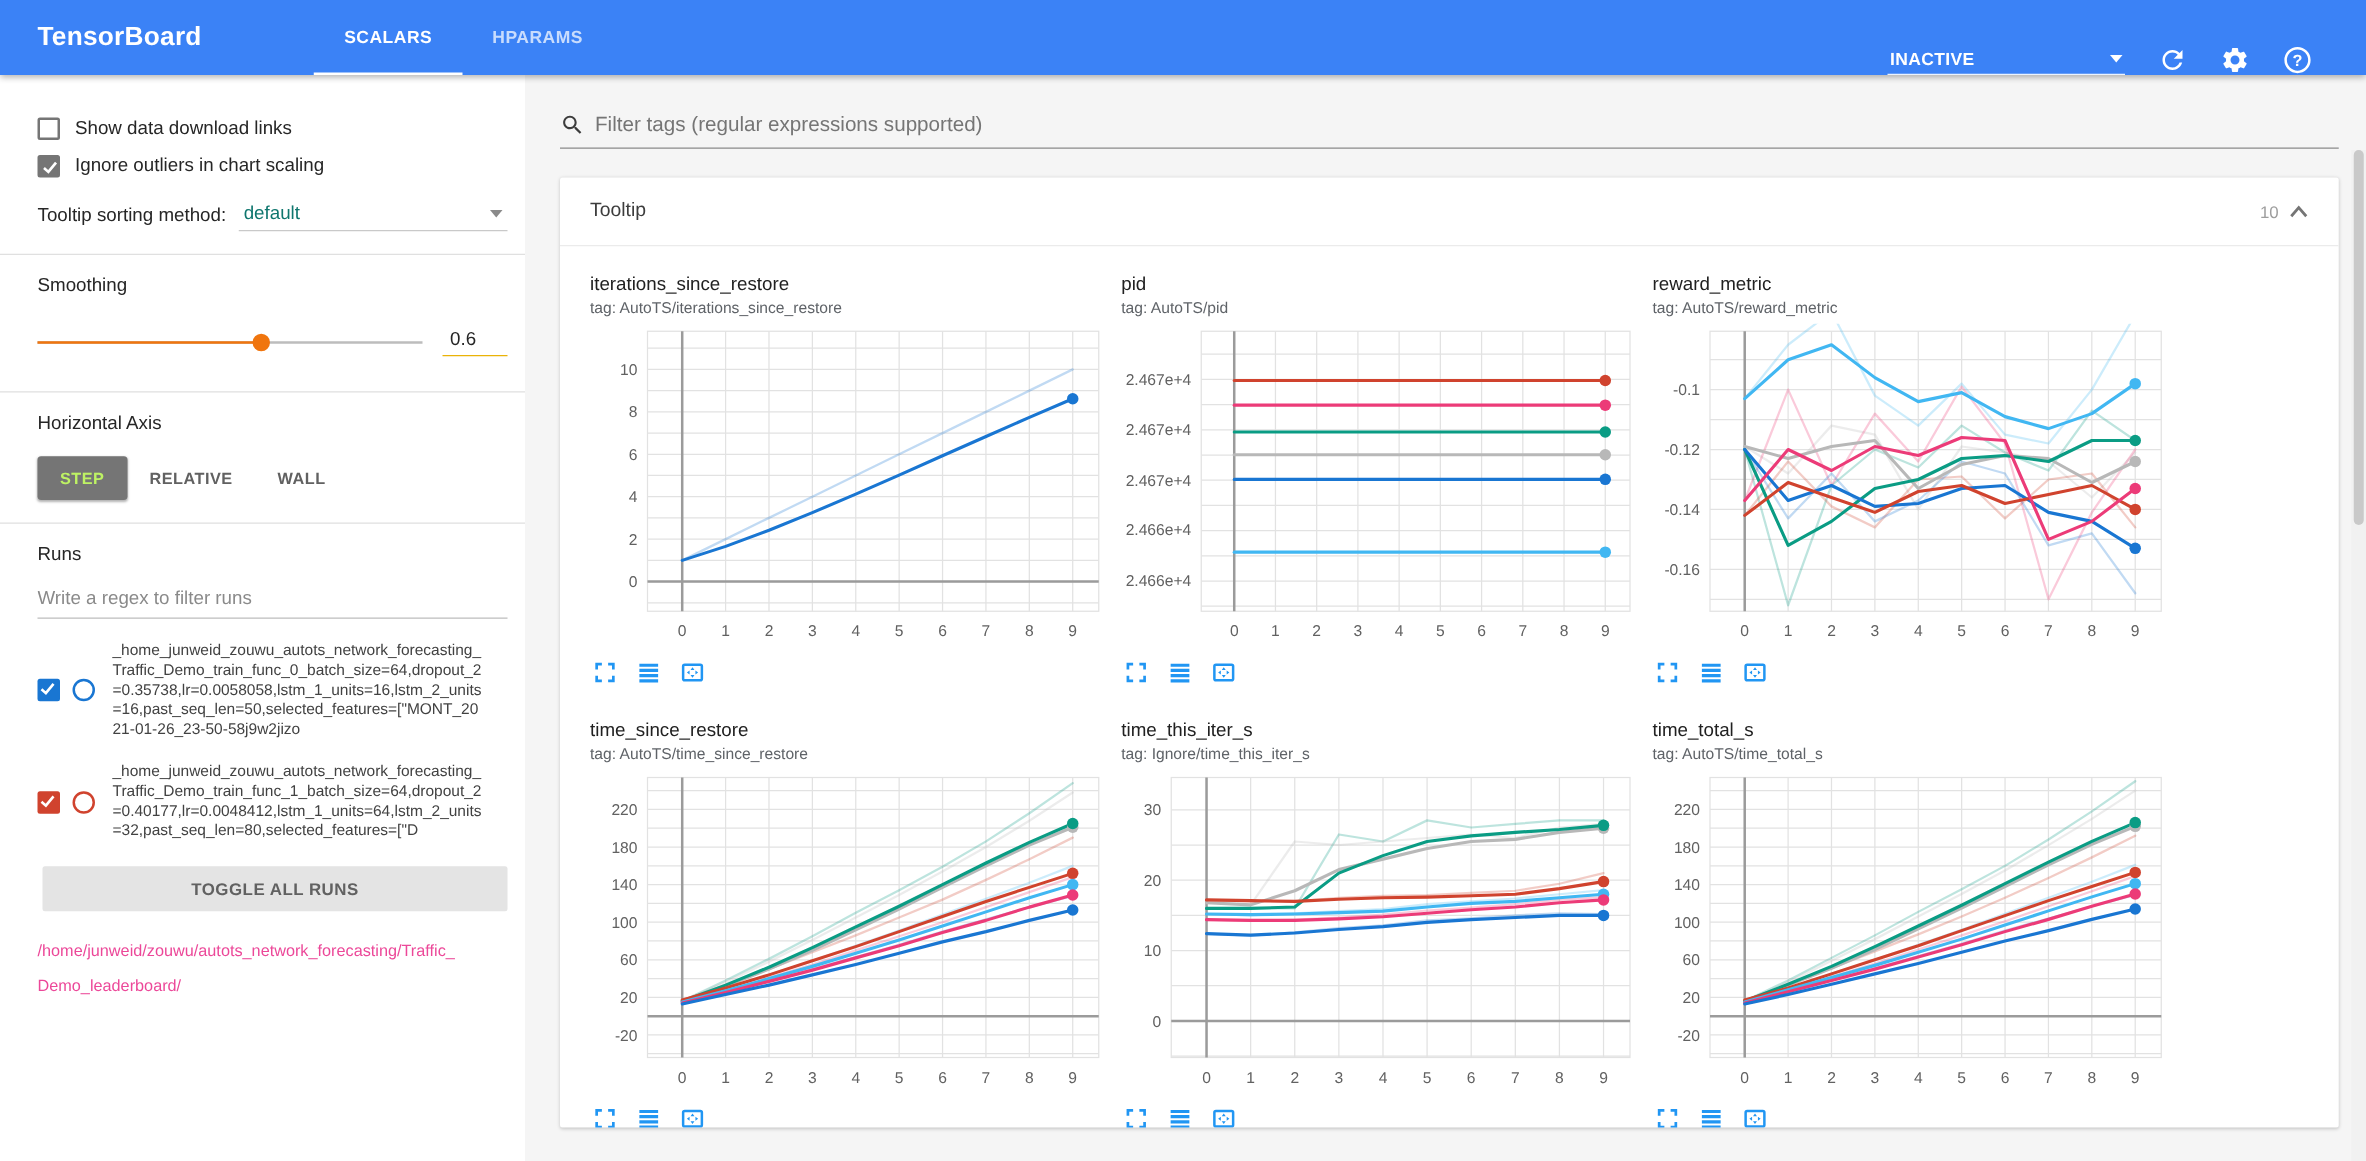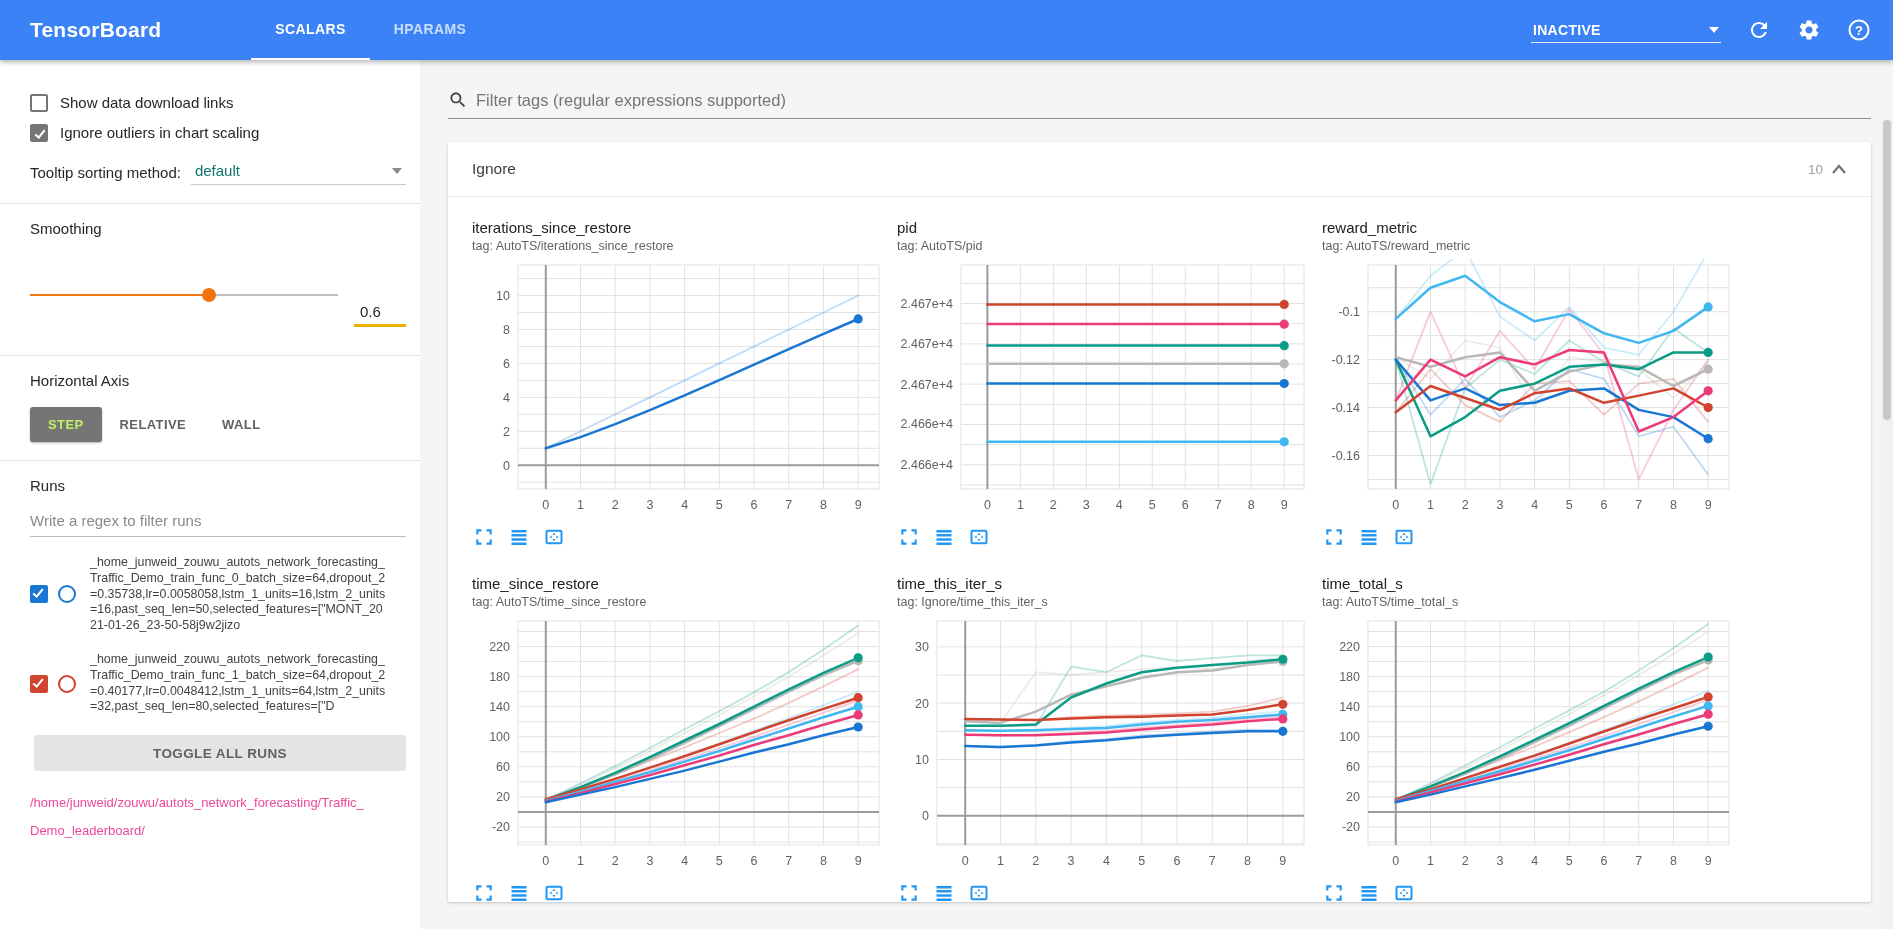--- a/index.html
+++ b/index.html
@@ -9,21 +9,21 @@
   
   .toolbar { height:60px; background:#3b82f6; display:flex; align-items:stretch;
              box-shadow:0 2px 5px rgba(0,0,0,.3); position:relative; z-index:5; }
   .tb-logo { color:#fff; font-size:21px; font-weight:bold; align-self:center;
              margin-left:30px; margin-right:90px; letter-spacing:.2px; }
   .tabs { display:flex; align-items:stretch; }
   .tab { display:flex; align-items:center; padding:0 24px; color:rgba(255,255,255,.72);
          font-size:14px; font-weight:bold; letter-spacing:.4px; cursor:pointer;
          border-bottom:2px solid transparent; }
   .tab.active { color:#fff; border-bottom-color:#fff; }
-  .toolbar-right { margin-left:auto; display:flex; align-items:center; gap:26px; padding-right:22px; }
+  .toolbar-right { margin-left:auto; display:flex; align-items:flex-end; gap:26px; padding-right:43px; }
   .status-select { display:flex; flex-direction:column; width:190px; }
   .status-row { display:flex; align-items:center; justify-content:space-between;
                 color:#fff; font-size:14px; font-weight:bold; letter-spacing:.3px; padding:4px 2px; }
   .caret-down-white { width:0; height:0; border-left:5px solid transparent;
                       border-right:5px solid transparent; border-top:6px solid #fff; }
   .status-underline { height:1px; background:rgba(255,255,255,.9); }
   .hdr-icon { width:24px; height:24px; cursor:pointer; }
 
   
   .content { display:flex; height:869px; }
@@ -49,21 +49,21 @@
                      border-right:5px solid transparent; border-top:6px solid #8a8a8a; }
 
   .section-title { font-size:15px; color:#262626; margin-bottom:18px; }
   .slider-row { display:flex; align-items:center; margin:26px 0 10px 0; }
   .slider { position:relative; flex:1; height:14px; cursor:pointer; }
   .slider-track { position:absolute; top:6px; left:0; right:0; height:2px; background:#bdbdbd; }
   .slider-fill { position:absolute; top:6px; left:0; height:2px; background:#f0750e; }
   .slider-knob { position:absolute; top:0; width:14px; height:14px; border-radius:50%;
                  background:#f0750e; }
   .slider-value { width:52px; margin-left:16px; text-align:left; font-size:15px; color:#262626;
-                  border-bottom:3px solid #eab308; padding:0 2px 4px 6px;margin-top:40px; }
+                  border-bottom:1px solid #eab308; padding:0 2px 4px 6px; }
 
   .axis-buttons { display:flex; align-items:center; margin-top:6px; }
   .axis-btn { font-size:13px; letter-spacing:.4px; color:#616161; padding:10px 18px;
               border-radius:3px; cursor:pointer; font-weight:bold; }
   .axis-btn.active { background:#757575; color:#bef264; box-shadow:0 1px 2px rgba(0,0,0,.3);text-align:right; }
 
   .runs-filter { border:none; outline:none; width:100%; font-size:15px; color:#262626;
                  border-bottom:1px solid #bdbdbd; padding:6px 0 7px 0; margin-top:10px;
                  font-family:"Liberation Sans",sans-serif; background:transparent; }
   .runs-filter::placeholder { color:#8a8a8a; }
@@ -219,21 +219,21 @@
   <div class="main">
     <div class="filter-row">
       <svg width="20" height="20" viewBox="0 0 24 24">
         <path fill="#3c3c3c" d="M15.5 14h-.79l-.28-.27C15.41 12.59 16 11.11 16 9.5 16 5.91 13.09 3 9.5 3S3 5.91 3 9.5 5.91 16 9.5 16c1.61 0 3.09-.59 4.23-1.57l.27.28v.79l5 4.99L20.49 19l-4.99-5zm-6 0C7.01 14 5 11.99 5 9.5S7.01 5 9.5 5 14 7.01 14 9.5 11.99 14 9.5 14z"></path>
       </svg>
       <input class="filter-input" placeholder="Filter tags (regular expressions supported)" style="">
     </div>
 
     <div class="card">
       <div class="card-header">
-        <span class="card-title">Ignore</span>
+        <span class="card-title">Tooltip</span>
         <span class="card-header-right">
           <span class="card-count">10</span>
           <svg width="16" height="12" viewBox="0 0 16 12">
             <polyline points="2,10 8,3 14,10" fill="none" stroke="#757575" stroke-width="2.2"></polyline>
           </svg>
         </span>
       </div>
       <div class="charts-grid">
           <div class="chart-card"><div class="chart-title">iterations_since_restore</div><div class="chart-tag">tag: AutoTS/iterations_since_restore</div><svg width="415" height="258" viewBox="0 0 415 258">
               <rect x="46" y="6" width="361" height="224" fill="none" stroke="#e2e2e2" stroke-width="1"></rect>

